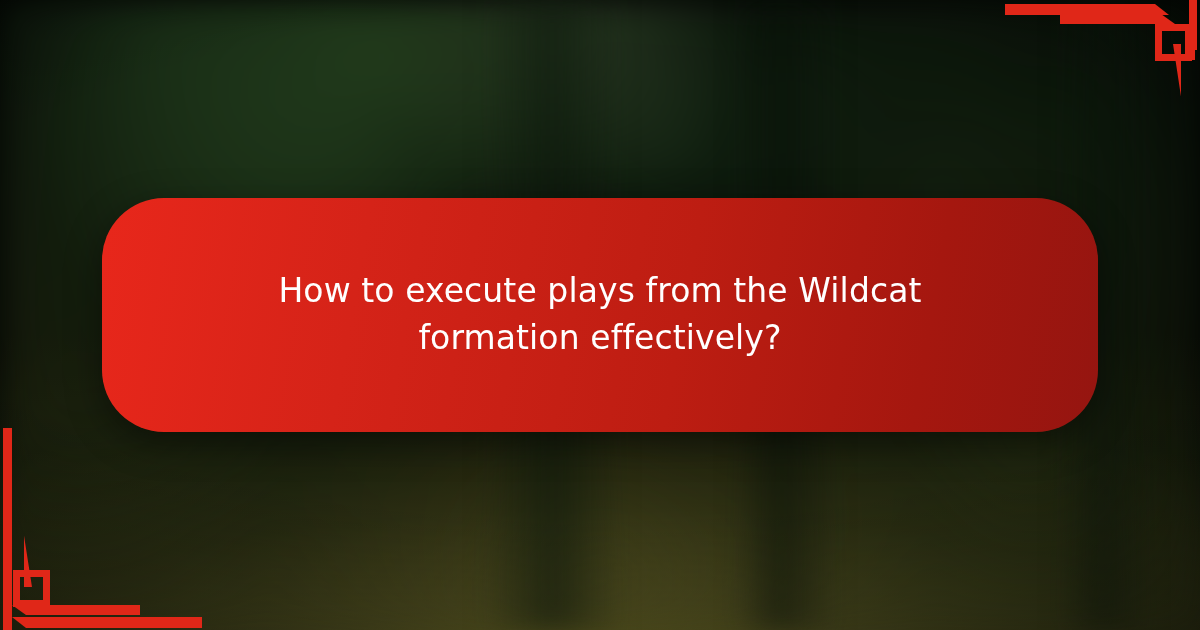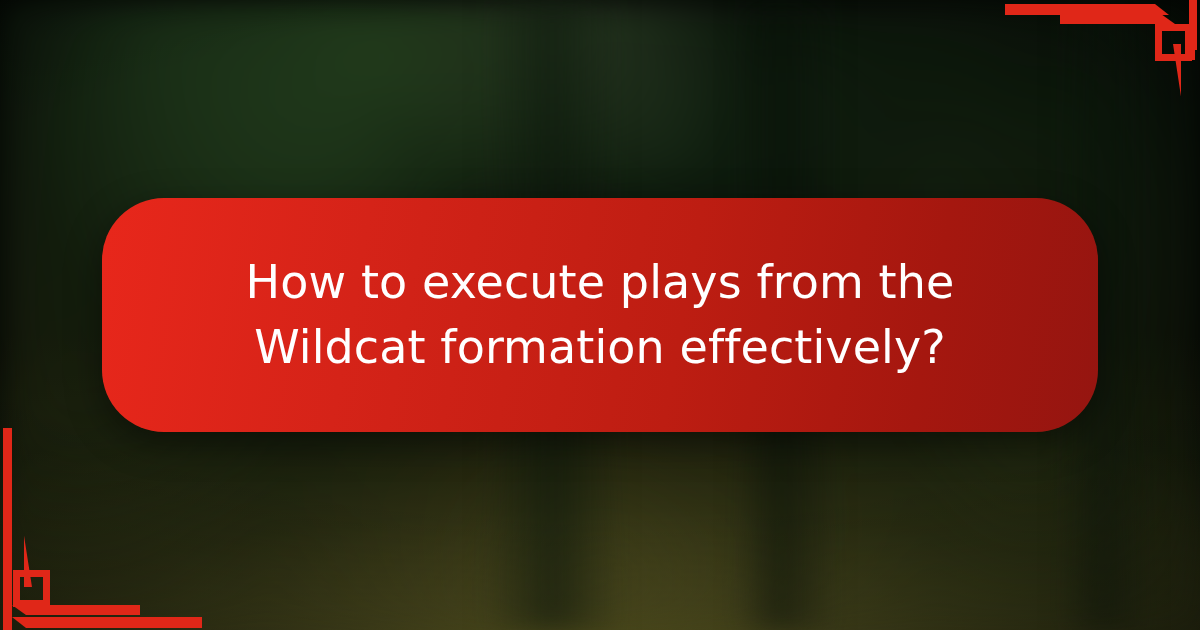--- a/index.html
+++ b/index.html
@@ -79,21 +79,21 @@
     align-items: center;
     justify-content: center;
     box-shadow: 0 10px 36px rgba(0,0,0,0.42);
   }
   .card-title {
     margin: 0;
     width: 742px;
     text-align: center;
     color: #ffffff;
     font-family: "DejaVu Sans", sans-serif;
-    font-size: 46px;
+    font-size: 33px;
     font-weight: 400;
     line-height: 1.42;
     letter-spacing: 0.1px;
   }
 </style>
 </head>
 <body>
 
 <div id="stage">
 

